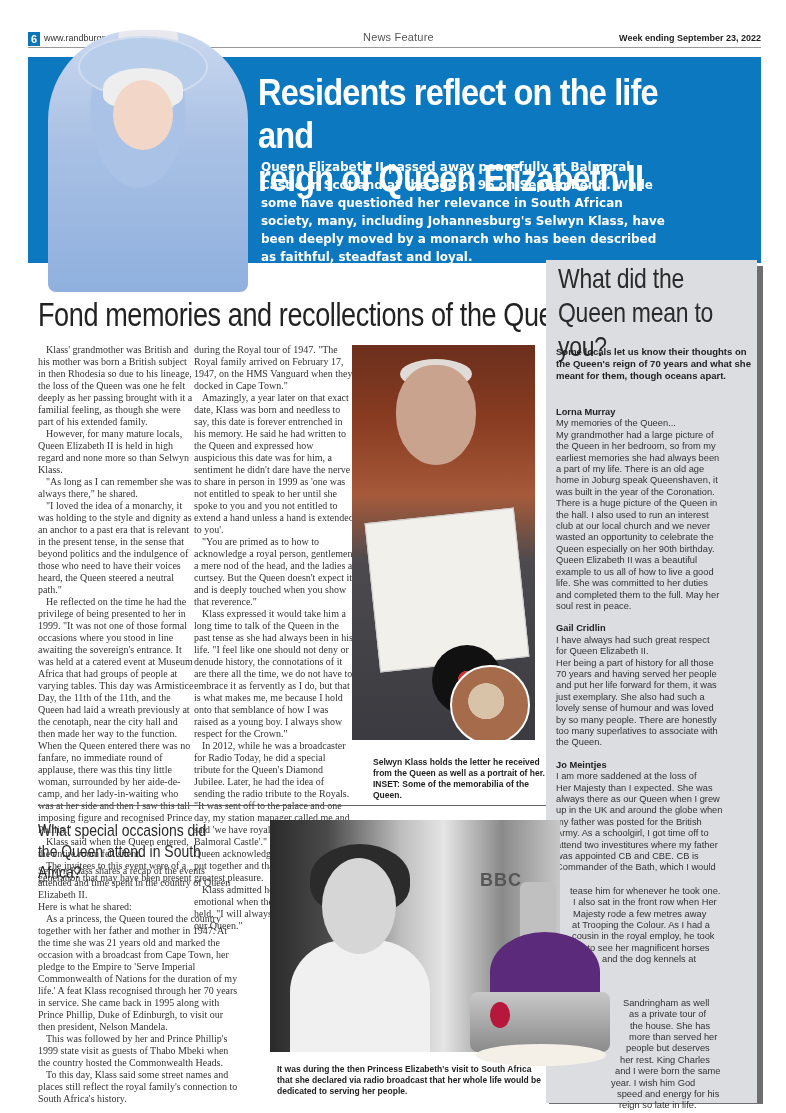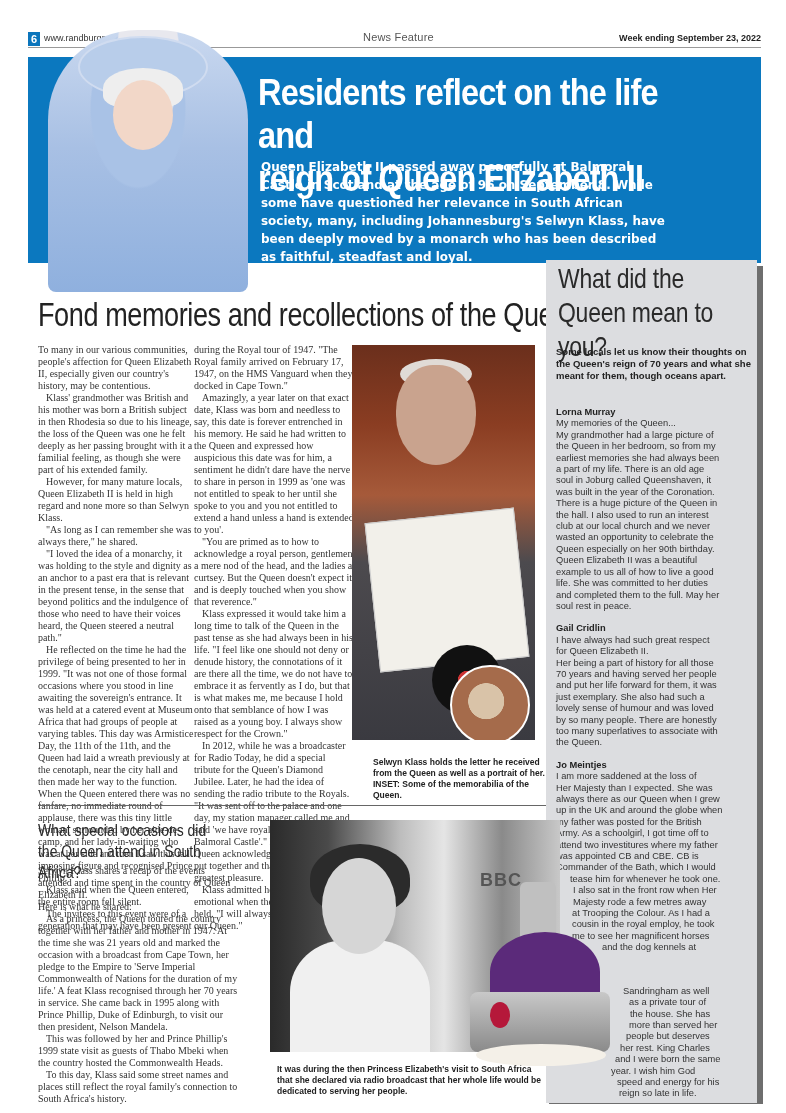--- a/index.html
+++ b/index.html
@@ -96,21 +96,20 @@
 </div>
 <div class="hero-photo" style="left:48px; top:30px;" title="Queen Elizabeth II in a pale blue hat and coat">
   <div class="hero-hat"></div>
   <div class="hero-hair"></div>
   <div class="hero-face"></div>
 </div>
 
 <div class="main-headline">Fond memories and recollections of the Queen</div>
 
 <div class="col col1">
-  <p>To many in our various communities, people's affection for Queen Elizabeth II, especially given our country's history, may be contentious.</p>
   <p class="indent">Klass' grandmother was British and his mother was born a British subject in then Rhodesia so due to his lineage, the loss of the Queen was one he felt deeply as her passing brought with it a familial feeling, as though she were part of his extended family.</p>
   <p class="indent">However, for many mature locals, Queen Elizabeth II is held in high regard and none more so than Selwyn Klass.</p>
   <p class="indent">"As long as I can remember she was always there," he shared.</p>
   <p class="indent">"I loved the idea of a monarchy, it was holding to the style and dignity as an anchor to a past era that is relevant in the present tense, in the sense that beyond politics and the indulgence of those who need to have their voices heard, the Queen steered a neutral path."</p>
   <p class="indent">He reflected on the time he had the privilege of being presented to her in 1999. "It was not one of those formal occasions where you stood in line awaiting the sovereign's entrance. It was held at a catered event at Museum Africa that had groups of people at varying tables. This day was Armistice Day, the 11th of the 11th, and the Queen had laid a wreath previously at the cenotaph, near the city hall and then made her way to the function. When the Queen entered there was no fanfare, no immediate round of applause, there was this tiny little woman, surrounded by her aide-de-camp, and her lady-in-waiting who was at her side and then I saw this tall imposing figure and recognised Prince Phillip."</p>
   <p class="indent">Klass said when the Queen entered, the entire room fell silent.</p>
   <p class="indent">The invitees to this event were of a generation that may have been present</p>
 </div>
 
 <div class="col col2">
@@ -140,21 +139,21 @@
 
 <div class="sidebar-body">
   <div>
     <div class="who">Lorna Murray</div>
     <div class="lines">
         <span class="wrap-line">My memories of the Queen...</span>
         <span class="wrap-line">My grandmother had a large picture of</span>
         <span class="wrap-line">the Queen in her bedroom, so from my</span>
         <span class="wrap-line">earliest memories she had always been</span>
         <span class="wrap-line">a part of my life. There is an old age</span>
-        <span class="wrap-line">soul in Joburg called Queenshaven, it</span>
+        <span class="wrap-line">home in Joburg speak Queenshaven, it</span>
         <span class="wrap-line">was built in the year of the Coronation.</span>
         <span class="wrap-line">There is a huge picture of the Queen in</span>
         <span class="wrap-line">the hall. I also used to run an interest</span>
         <span class="wrap-line">club at our local church and we never</span>
         <span class="wrap-line">wasted an opportunity to celebrate the</span>
         <span class="wrap-line">Queen especially on her 90th birthday.</span>
         <span class="wrap-line">Queen Elizabeth II was a beautiful</span>
         <span class="wrap-line">example to us all of how to live a good</span>
         <span class="wrap-line">life. She was committed to her duties</span>
         <span class="wrap-line">and completed them to the full. May her</span>
@@ -183,21 +182,21 @@
     <div class="lines">
         <span class="wrap-line">I am more saddened at the loss of</span>
         <span class="wrap-line">Her Majesty than I expected. She was</span>
         <span class="wrap-line">always there as our Queen when I grew</span>
         <span class="wrap-line">up in the UK and around the globe when</span>
         <span class="wrap-line">my father was posted for the British</span>
         <span class="wrap-line">Army. As a schoolgirl, I got time off to</span>
         <span class="wrap-line">attend two investitures where my father</span>
         <span class="wrap-line">was appointed CB and CBE. CB is</span>
         <span class="wrap-line">Commander of the Bath, which I would</span>
-        <span class="wrap-line" style="padding-left: 14px;">tease him for whenever he took one.</span>
+        <span class="wrap-line" style="padding-left: 14px; margin-top: 12px;">tease him for whenever he took one.</span>
         <span class="wrap-line" style="padding-left: 17px;">I also sat in the front row when Her</span>
         <span class="wrap-line" style="padding-left: 17px;">Majesty rode a few metres away</span>
         <span class="wrap-line" style="padding-left: 16px;">at Trooping the Colour. As I had a</span>
         <span class="wrap-line" style="padding-left: 16px;">cousin in the royal employ, he took</span>
         <span class="wrap-line" style="padding-left: 16px;">me to see her magnificent horses</span>
         <span class="wrap-line" style="padding-left: 46px;">and the dog kennels at</span>
         <span class="wrap-line" style="padding-left: 67px; margin-top: 32px;">Sandringham as well</span>
         <span class="wrap-line" style="padding-left: 73px;">as a private tour of</span>
         <span class="wrap-line" style="padding-left: 74px;">the house. She has</span>
         <span class="wrap-line" style="padding-left: 73px;">more than served her</span>

